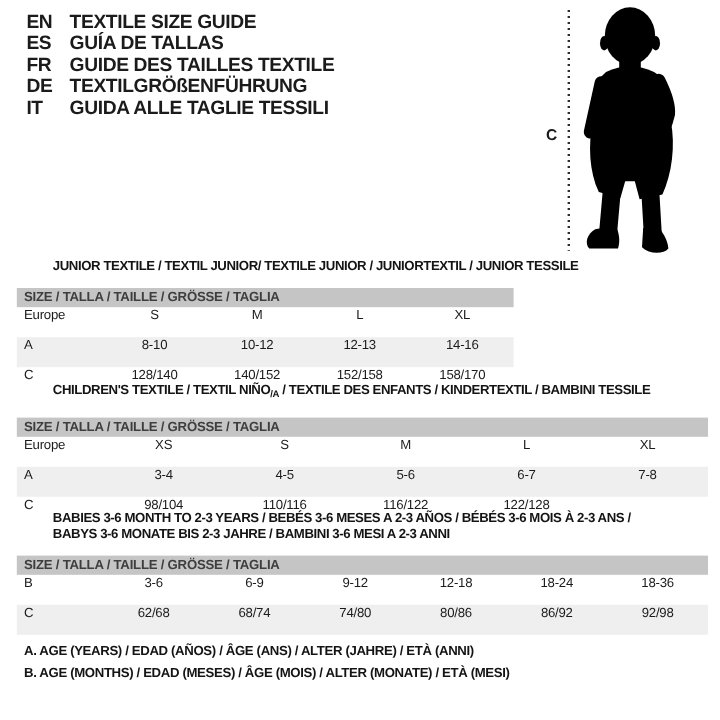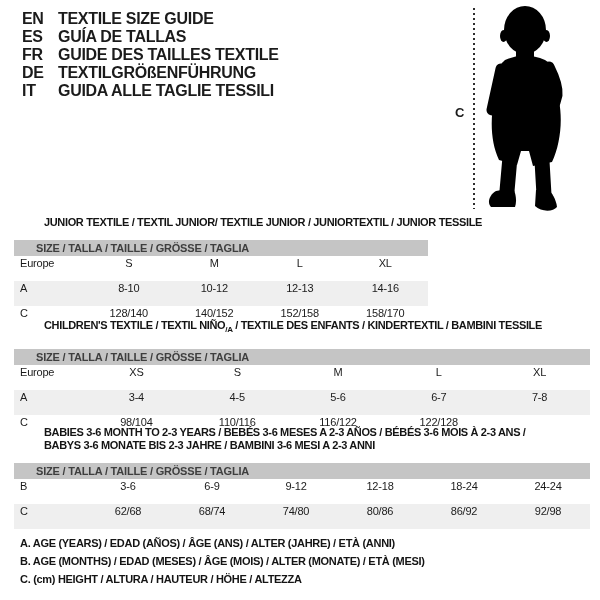--- a/index.html
+++ b/index.html
@@ -20,21 +20,21 @@
 
   
   .size-table { position:absolute; left:14px; }
   .t-title { font-size:11px; font-weight:bold; line-height:13px; letter-spacing:-0.35px;
     padding-left:6px; white-space:nowrap; color:#141414;margin-left:24px; }
   .t1 .t-title { margin-bottom:11px; }
   .t2 .t-title { margin-bottom:13px; }
   .t3 .title-block { margin-bottom:11px; }
   .t-sub { font-size:8px; vertical-align:sub; }
   .bar { height:16px; line-height:16px; background:#c5c5c5; font-size:11px; font-weight:bold;
-    color:#3e3e3e; padding-left:22px; letter-spacing:-0.2px; white-space:nowrap; }
+    color:#3e3e3e; padding-left:6px; letter-spacing:-0.2px; white-space:nowrap; }
   .grid-row { display:grid; height:25px; line-height:15px; font-size:11px; letter-spacing:-0.2px; }
   .cols-4 { grid-template-columns:72px repeat(4,1fr); }
   .cols-5 { grid-template-columns:72px repeat(5,1fr); }
   .cols-6 { grid-template-columns:72px repeat(6,1fr); }
   .lbl { padding-left:6px; text-align:left; }
   .val { text-align:center; }
   .row-alt { background:#efefef; }
   .t1 { top:216px; width:414px; }
   .t2 { top:319px; width:576px; }
   .t3 { top:426px; width:576px; }
@@ -153,32 +153,31 @@
       <div class="t-title">BABYS 3-6 MONATE BIS 2-3 JAHRE / BAMBINI 3-6 MESI A 2-3 ANNI</div>
     </div>
     <div class="bar">SIZE / TALLA / TAILLE / GRÖSSE / TAGLIA</div>
     <div class="grid-row cols-6">
       <span class="lbl">B</span>
       <span class="val">3-6</span>
       <span class="val">6-9</span>
       <span class="val">9-12</span>
       <span class="val">12-18</span>
       <span class="val">18-24</span>
-      <span class="val">24-24</span>
+      <span class="val">18-36</span>
     </div>
     <div class="grid-row cols-6 row-alt">
       <span class="lbl">C</span>
       <span class="val">62/68</span>
       <span class="val">68/74</span>
       <span class="val">74/80</span>
       <span class="val">80/86</span>
       <span class="val">86/92</span>
       <span class="val">92/98</span>
     </div>
   </div>
 
   <div class="footnotes">
     <div class="footnote">A. AGE (YEARS) / EDAD (AÑOS) / ÂGE (ANS) / ALTER (JAHRE) / ETÀ (ANNI)</div>
     <div class="footnote">B. AGE (MONTHS) / EDAD (MESES) / ÂGE (MOIS) / ALTER (MONATE) / ETÀ (MESI)</div>
-    <div class="footnote">C. (cm) HEIGHT / ALTURA / HAUTEUR / HÖHE / ALTEZZA</div>
   </div>
 
 </div>
 
 </body></html>

